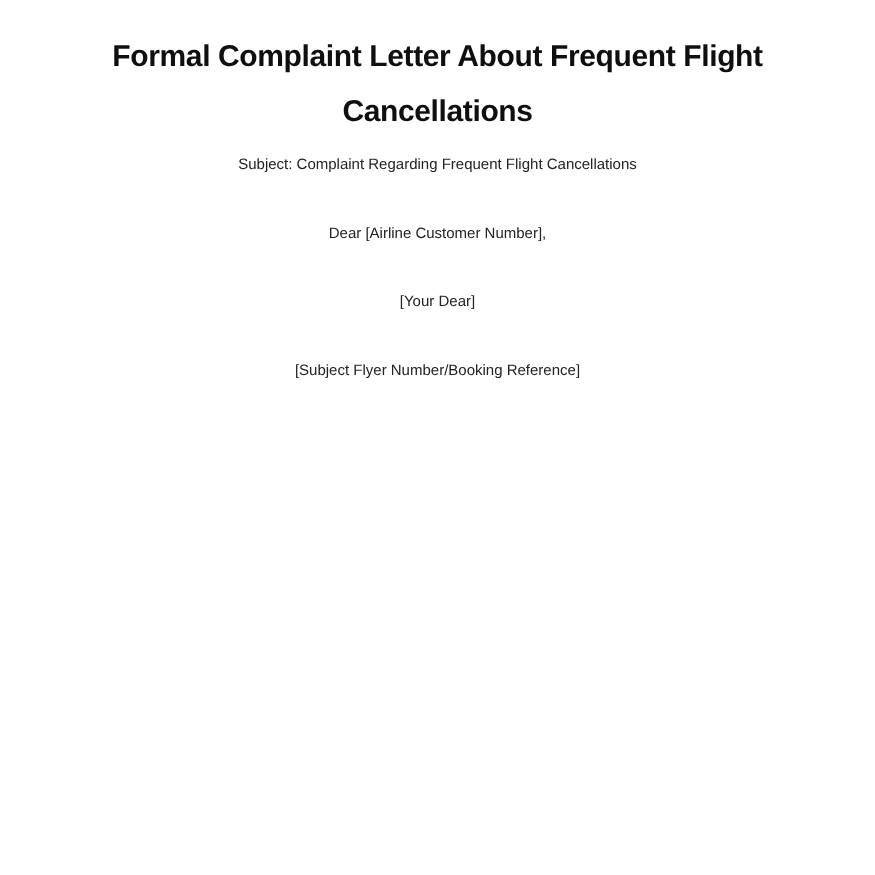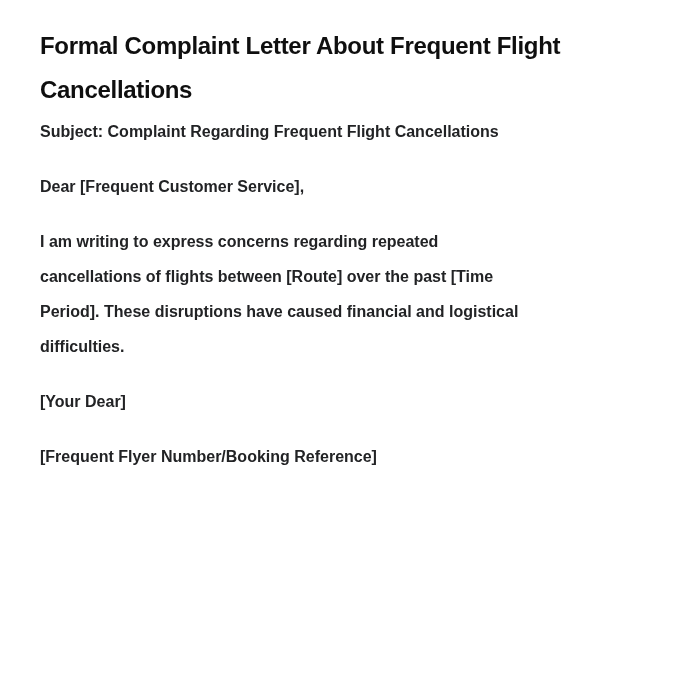--- a/index.html
+++ b/index.html
@@ -9,55 +9,52 @@
   }
   .page {
     position: relative;
     width: 700px;
     height: 700px;
     box-sizing: border-box;
     padding: 24px 40px 0 40px;
     background: #ffffff;
     font-family: "Liberation Sans", sans-serif;
     overflow: hidden;
+    text-align: center;
   }
   .letter-heading {
     margin: 0 0 2px 0;
     font-size: 24px;
     line-height: 44px;
     font-weight: 700;
     letter-spacing: -0.3px;
     color: #0f0f0f;
     white-space: pre-line;
   }
   .letter-paragraph {
     margin: 0 0 20px 0;
-    font-size: 16px;
+    font-size: 12px;
     line-height: 35px;
-    font-weight: 700;
+    font-weight: 400;
     color: #222325;
     white-space: pre-line;
   }
 </style>
 </head>
 <body>
 
 <div class="page">
 
   <h1 class="letter-heading">Formal Complaint Letter About Frequent Flight
 Cancellations</h1>
 
   <p class="letter-paragraph">Subject: Complaint Regarding Frequent Flight Cancellations</p>
 
-  <p class="letter-paragraph">Dear [Frequent Customer Service],</p>
+  <p class="letter-paragraph">Dear [Airline Customer Number],</p>
 
-  <p class="letter-paragraph">I am writing to express concerns regarding repeated
-cancellations of flights between [Route] over the past [Time
-Period]. These disruptions have caused financial and logistical
-difficulties.</p>
 
 
 
   <p class="letter-paragraph">[Your Dear]</p>
 
-  <p class="letter-paragraph">[Frequent Flyer Number/Booking Reference]</p>
+  <p class="letter-paragraph">[Subject Flyer Number/Booking Reference]</p>
 
 </div>
 
 </body></html>

